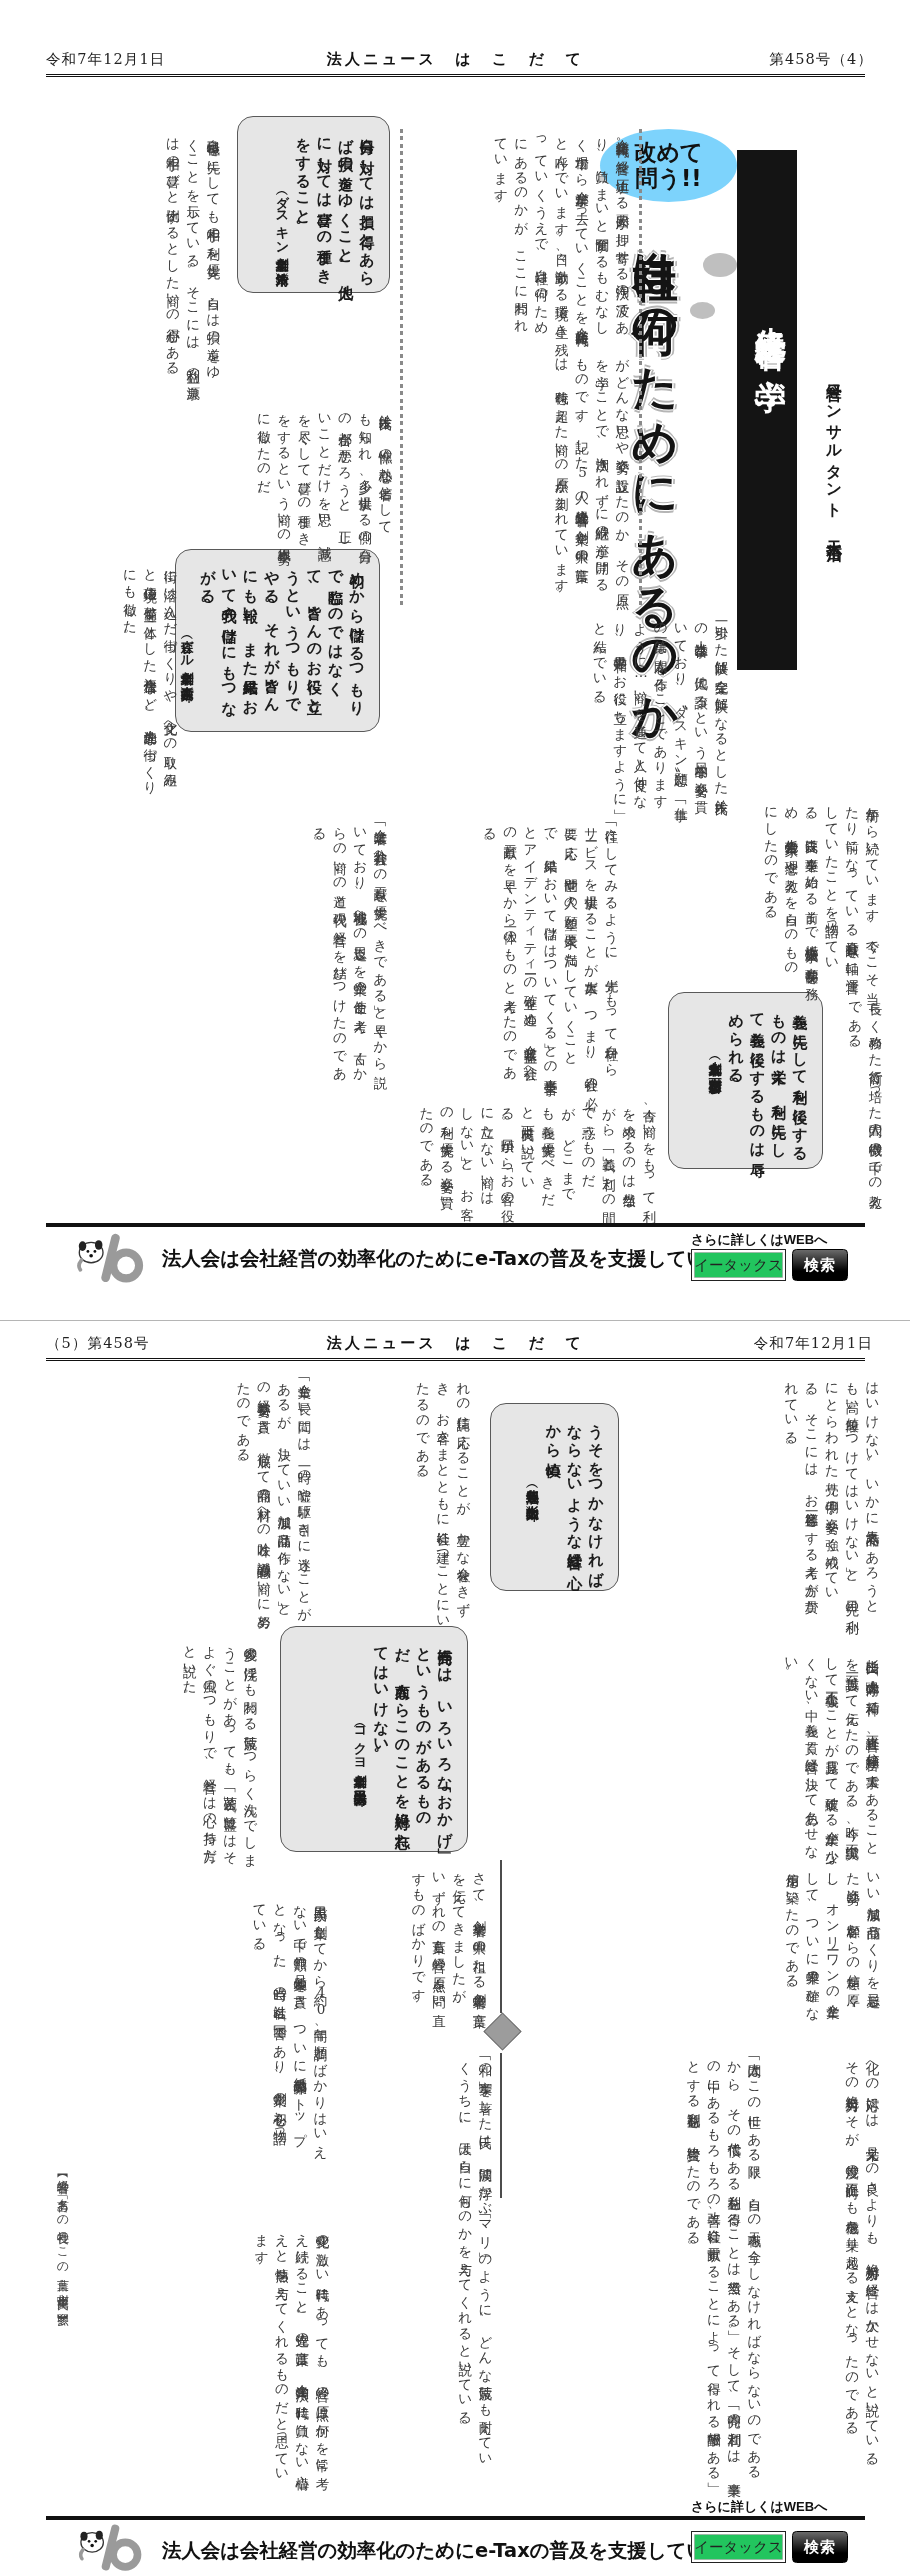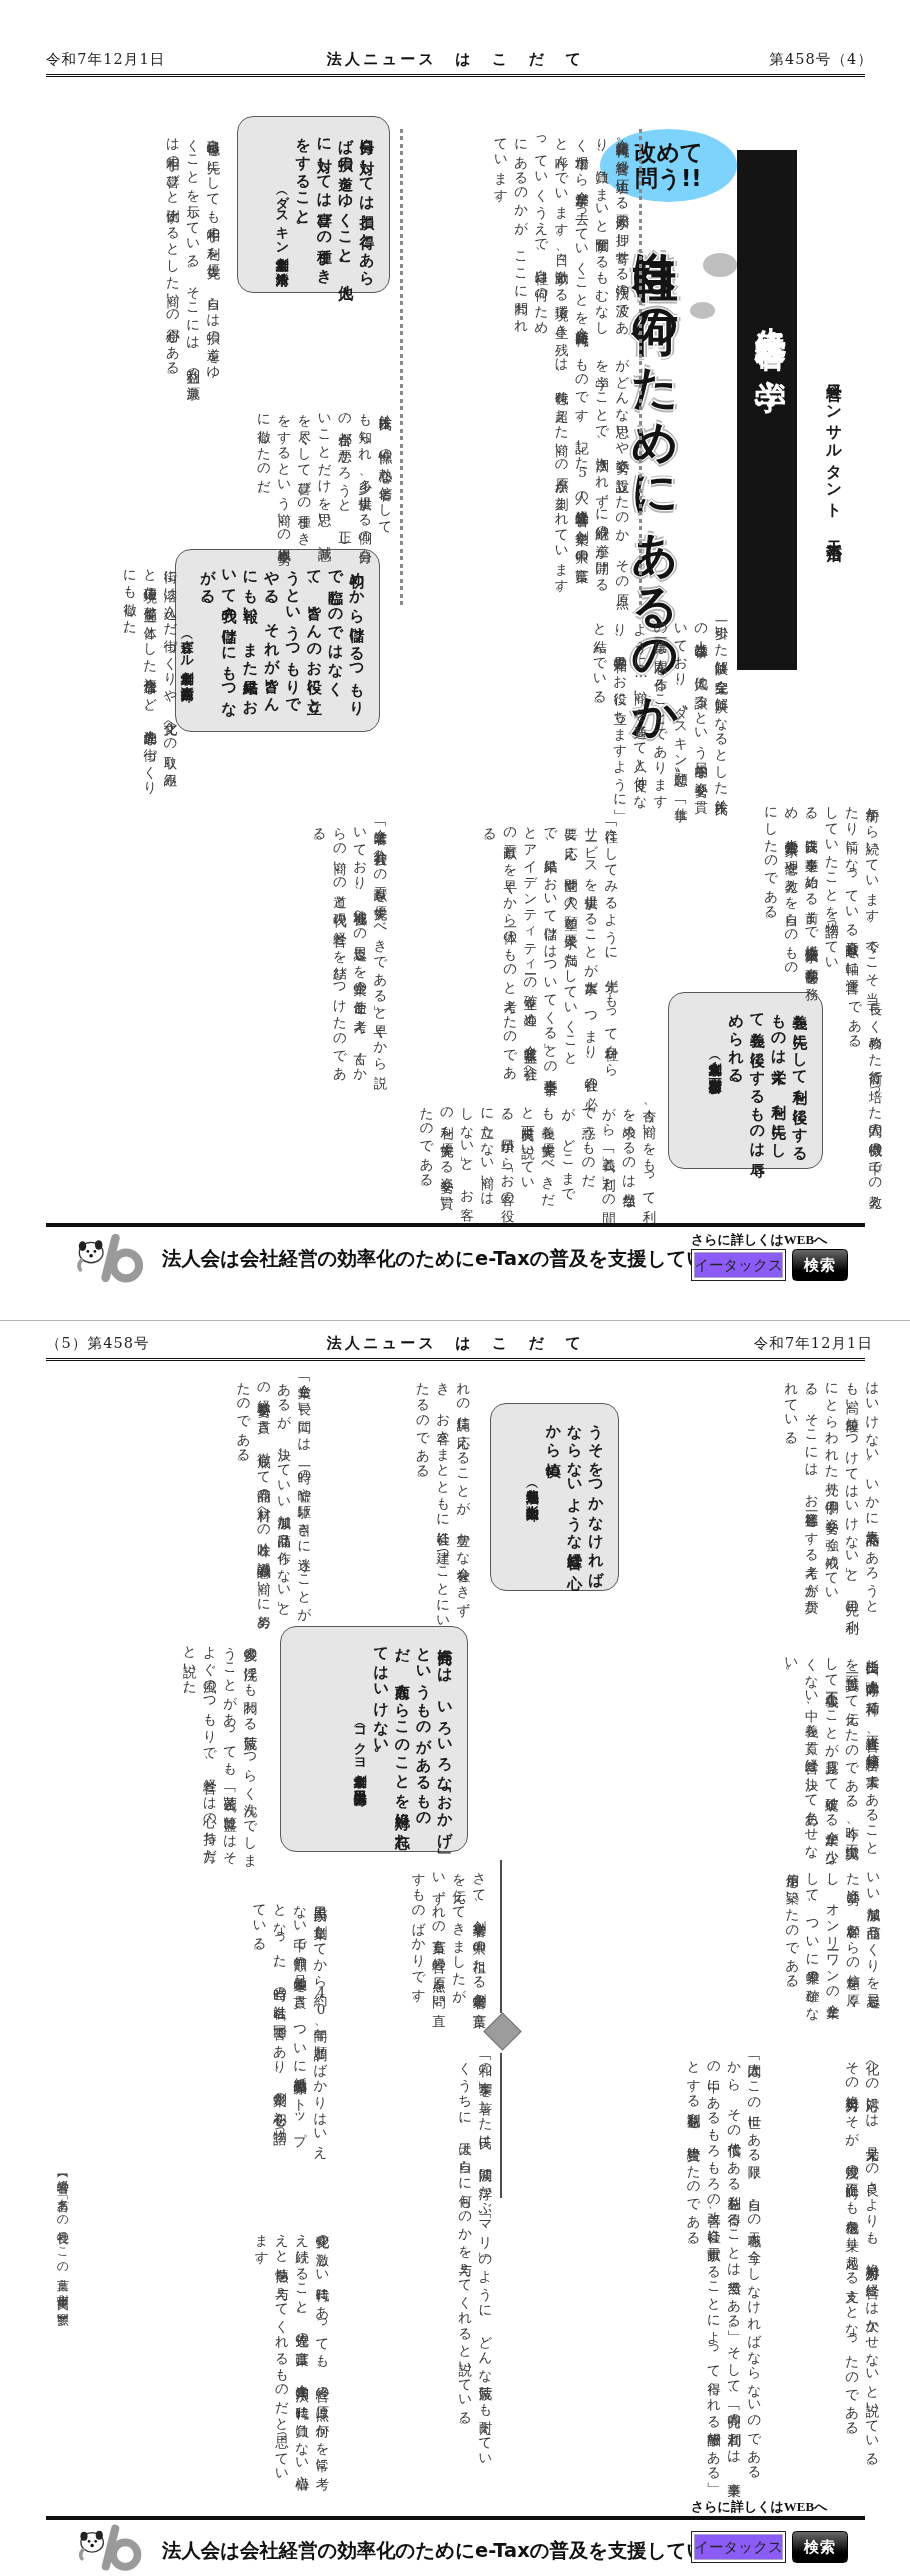--- a/index.html
+++ b/index.html
@@ -39,23 +39,23 @@
           font-family:"DejaVu Sans","Liberation Sans",sans-serif;font-weight:bold;color:#1a1a1a;}
   .vdots{position:absolute;width:2.7px;
          background-image:repeating-linear-gradient(to bottom,#8a8a8a 0 3.8px,transparent 3.8px 7.5px);}
   
   .vline{position:absolute;width:1.6px;background:#4c4c4c;}
   .diamond{position:absolute;width:25px;height:25px;background:#9c9c9c;border:1.1px solid #6e6e6e;transform:rotate(45deg);}
   
   .f-rule{position:absolute;left:46px;width:819px;height:3.8px;background:#111;}
   .f-msg{position:absolute;font-family:"DejaVu Sans","Liberation Sans",sans-serif;font-weight:bold;
          font-size:19.4px;color:#111;letter-spacing:0;}
-  .f-web{position:absolute;font-family:Liberation Serif, serif;font-weight:bold;
+  .f-web{position:absolute;font-family:Liberation Sans, sans-serif;font-weight:bold;
          font-size:13px;color:#111;}
-  .f-etax{position:absolute;background:#8b5cf6;border:1.1px solid #222;box-shadow:inset 0 0 0 2.2px #fff,inset 0 0 0 2.7px #999;
+  .f-etax{position:absolute;background:#22c55e;border:1.1px solid #222;box-shadow:inset 0 0 0 2.2px #fff,inset 0 0 0 2.7px #999;
           display:flex;align-items:center;justify-content:center;
           font-family:"DejaVu Sans","Liberation Sans",sans-serif;font-size:14.5px;color:#222;}
   .f-search{position:absolute;background:linear-gradient(#6a6a6a,#000 70%);border-radius:4.3px;border:1.1px solid #000;
             display:flex;align-items:center;justify-content:center;color:#fff;
             font-family:"DejaVu Sans","Liberation Sans",sans-serif;font-weight:bold;font-size:15px;letter-spacing:1.1px;}
   .f-logo{position:absolute;}
 </style>
 </head>
 <body>
 

